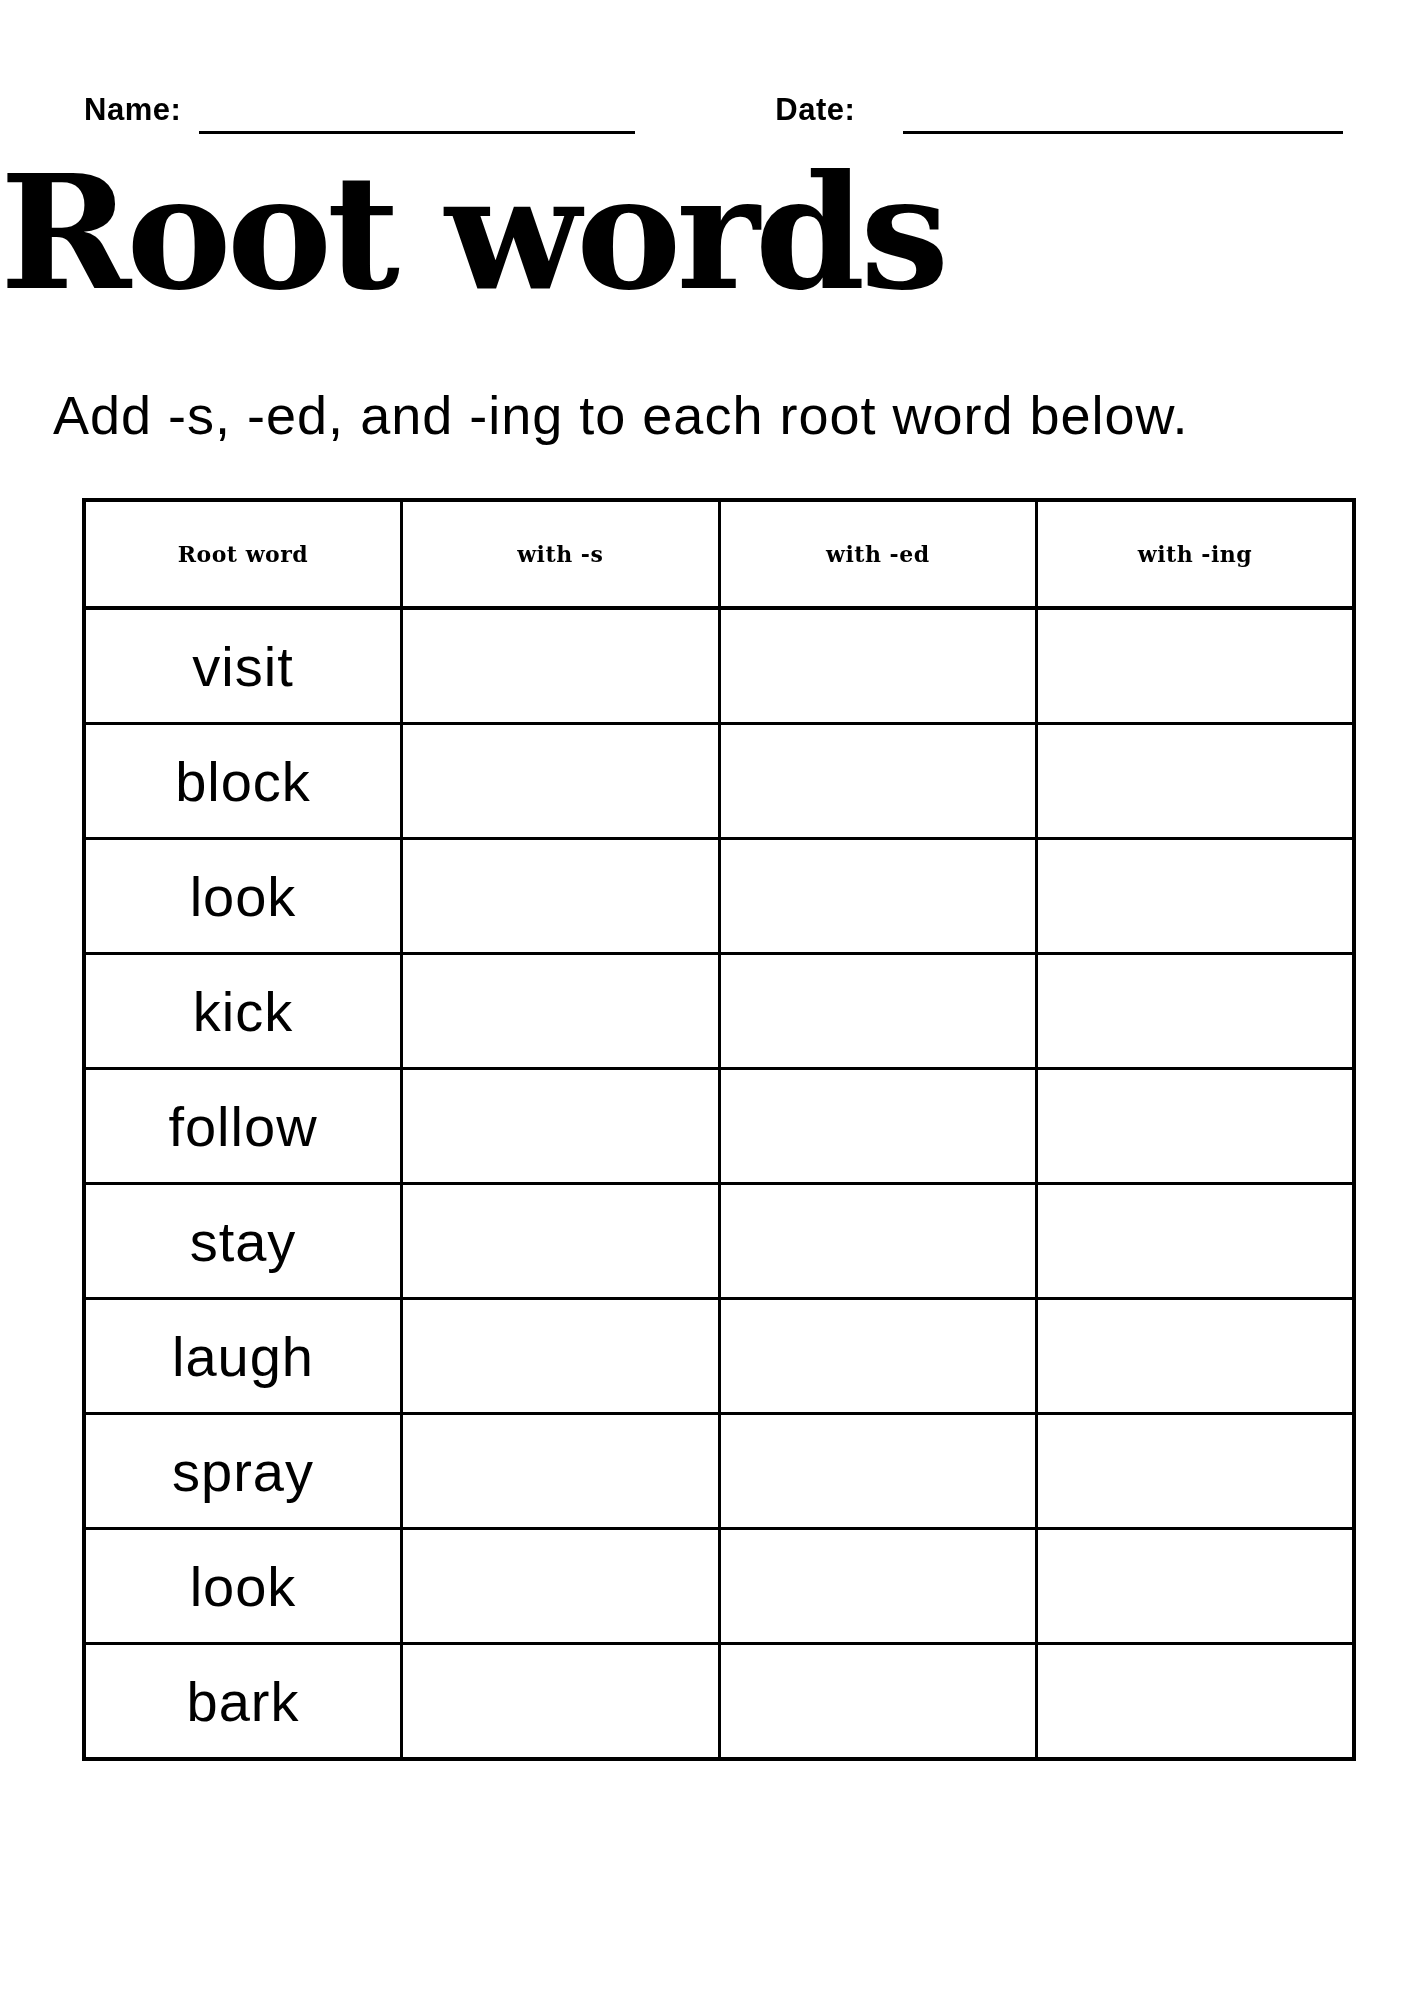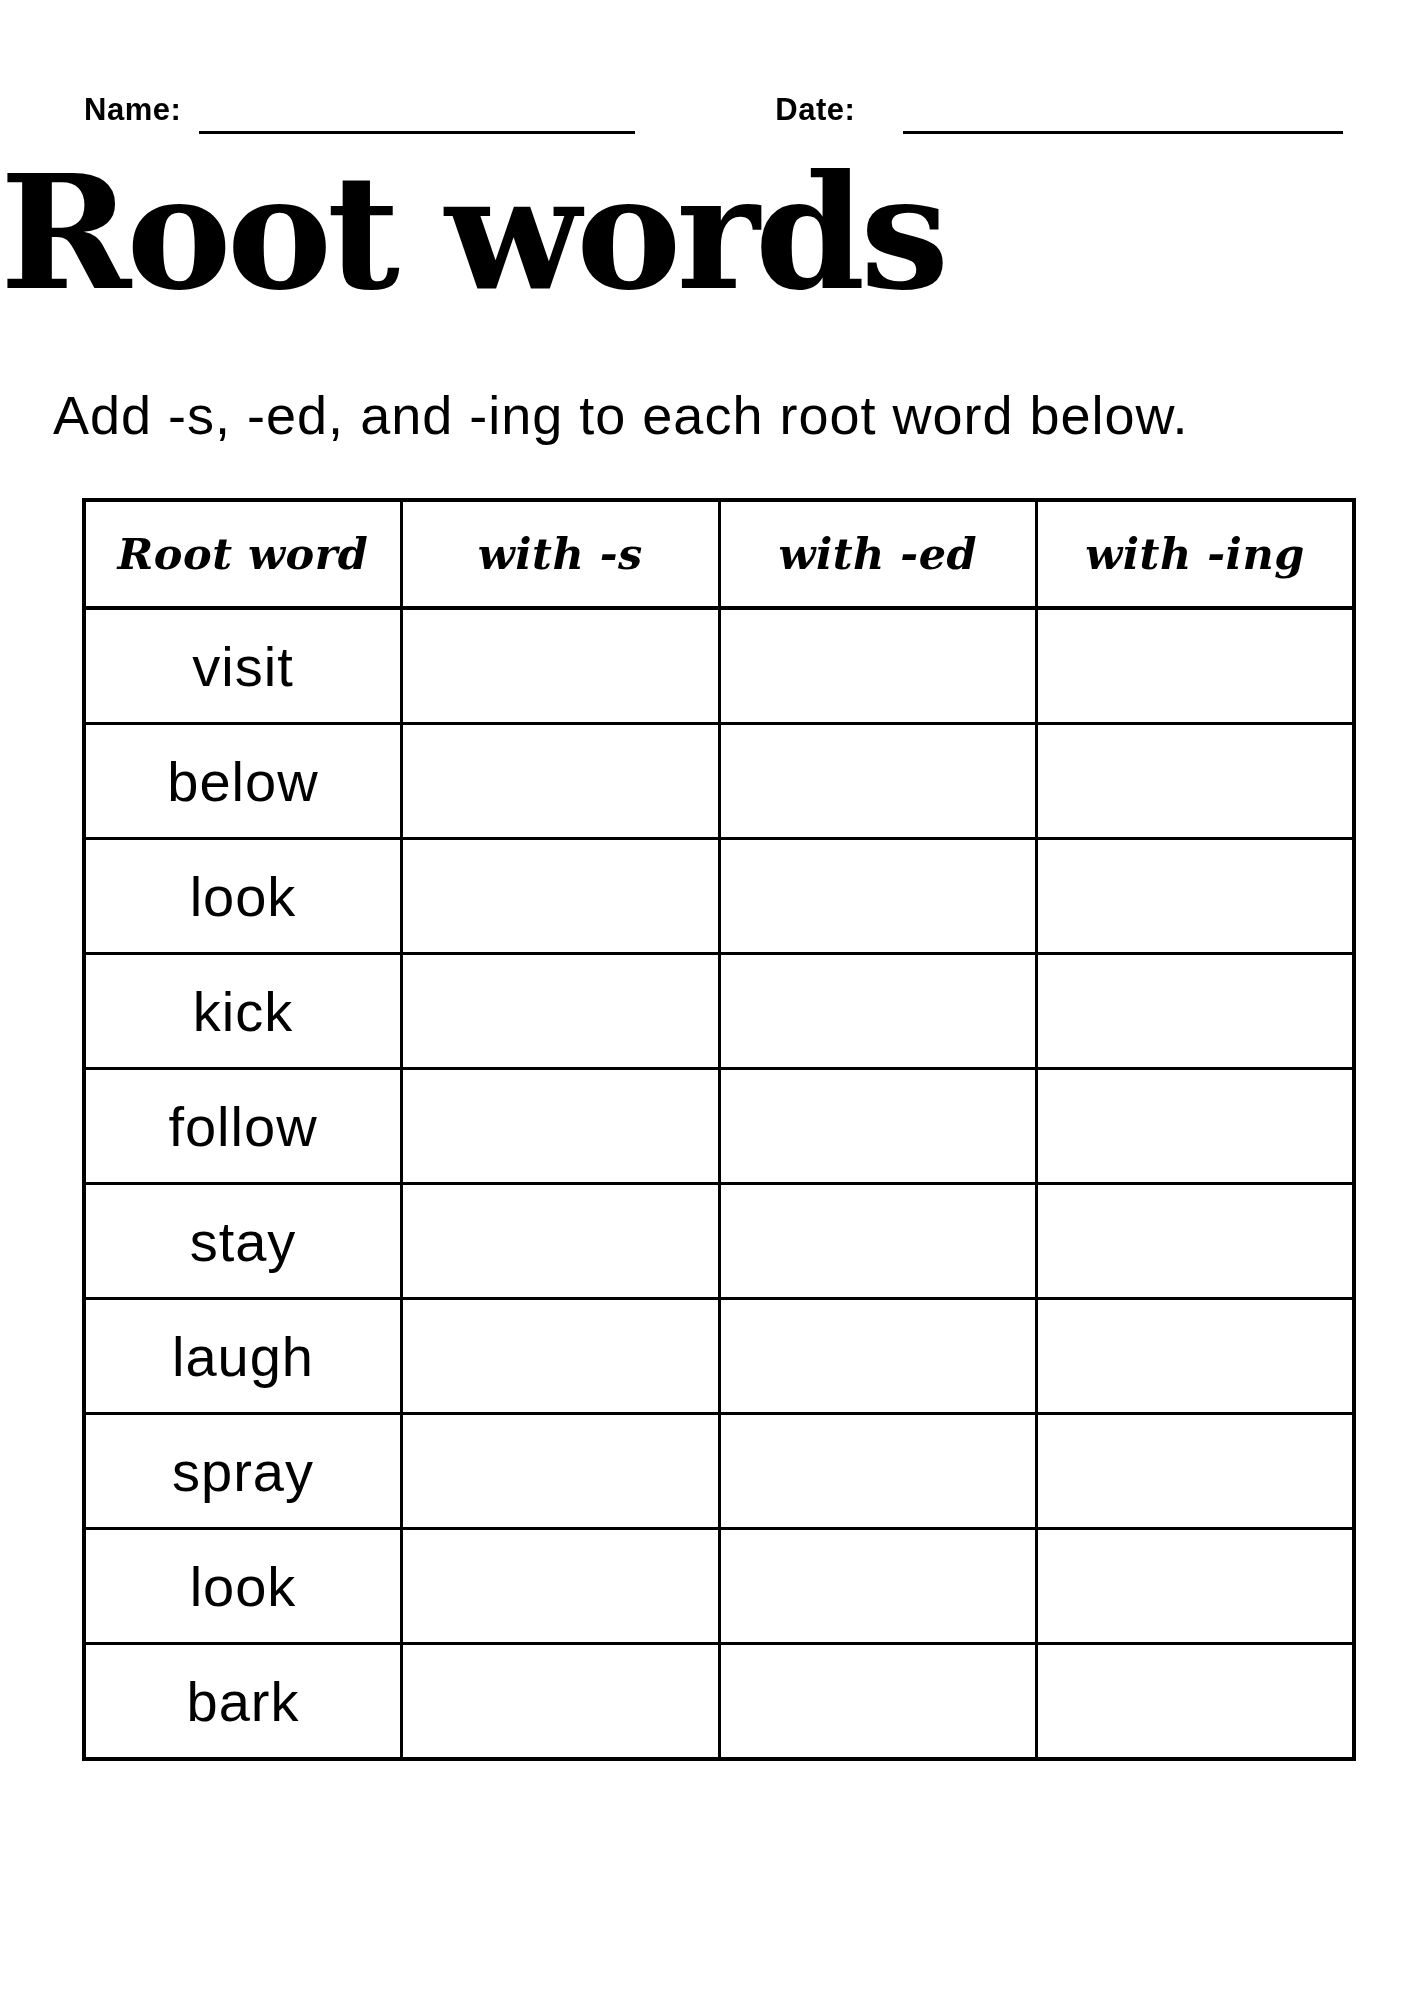--- a/index.html
+++ b/index.html
@@ -76,23 +76,22 @@
     padding: 0;
     overflow: hidden;
   }
   .root-table thead tr {
     border-bottom: 4px solid #000;
   }
   .root-table thead th {
     height: 104px;
     font-family: "DejaVu Serif", serif;
     font-weight: bold;
-    font-size: 43px;
+    font-size: 22px;
     letter-spacing: 0.5px;
-    font-style: italic;
   }
   .root-table tbody td {
     height: 112px;
     font-size: 56px;
     font-weight: 300;
     letter-spacing: 1px;
   }
 </style>
 </head>
 <body>
@@ -120,21 +119,21 @@
       </tr>
     </thead>
     <tbody>
       <tr>
         <td>visit</td>
         <td></td>
         <td></td>
         <td></td>
       </tr>
       <tr>
-        <td>below</td>
+        <td>block</td>
         <td></td>
         <td></td>
         <td></td>
       </tr>
       <tr>
         <td>look</td>
         <td></td>
         <td></td>
         <td></td>
       </tr>

